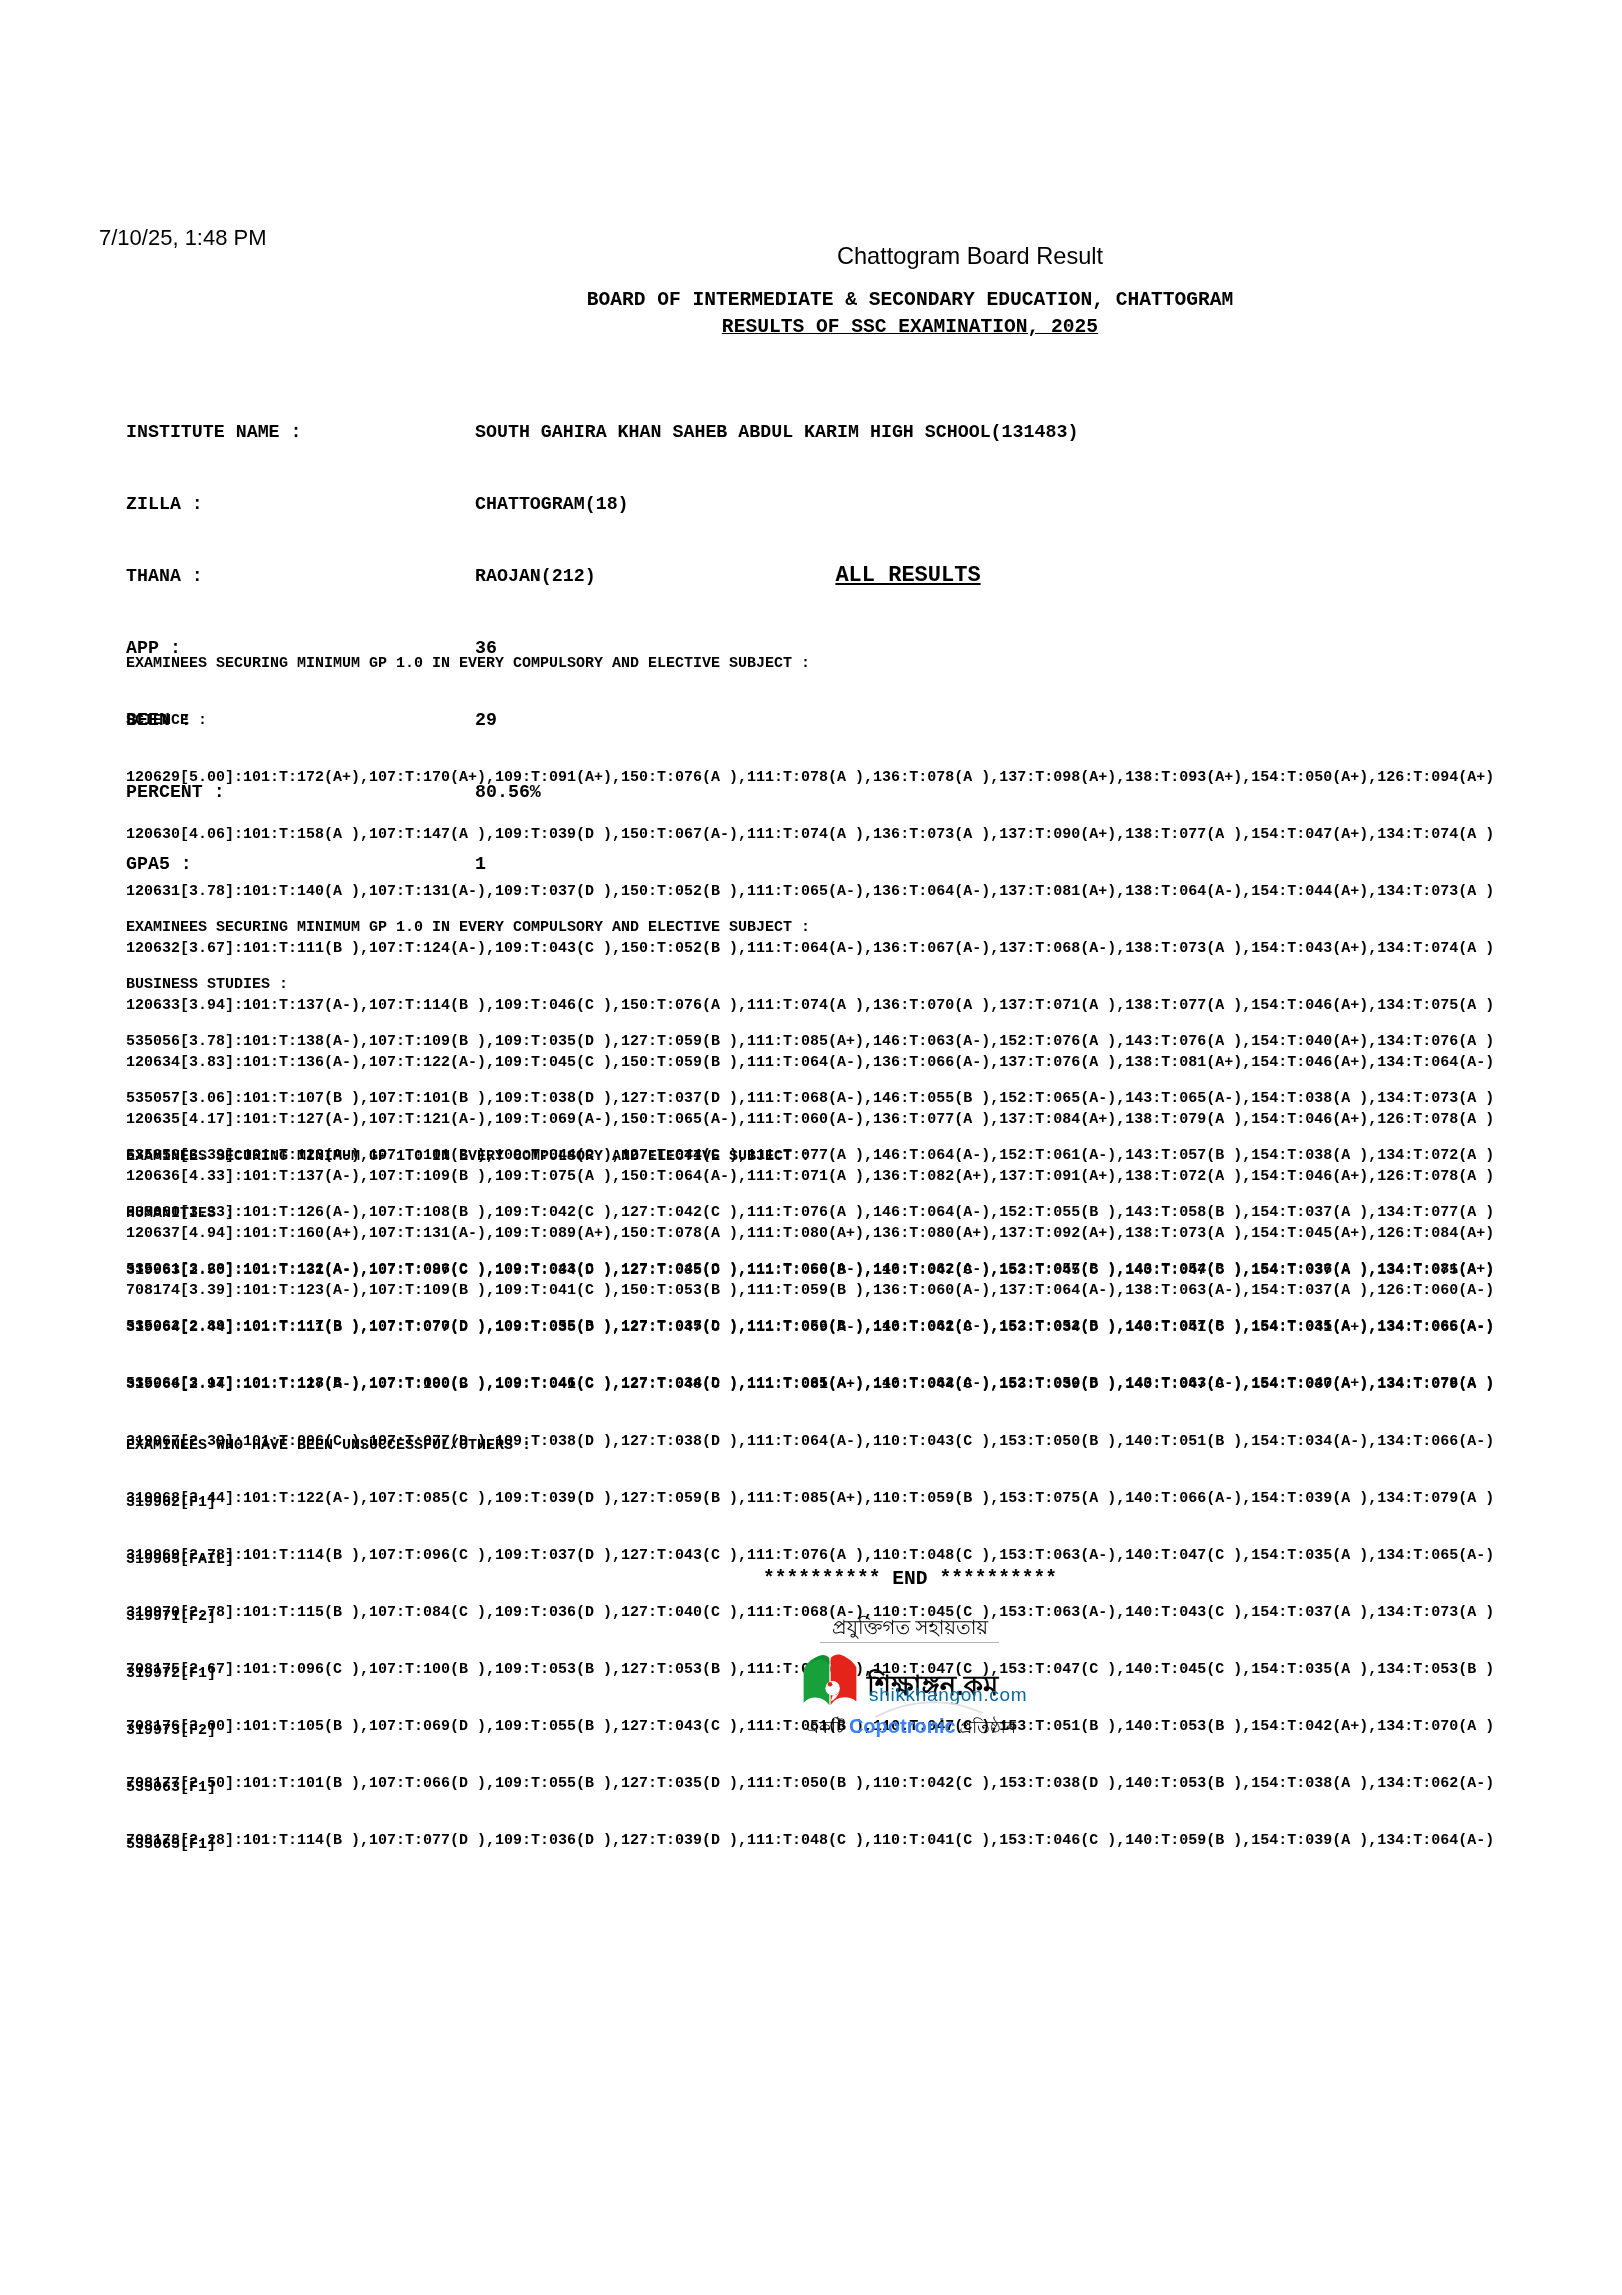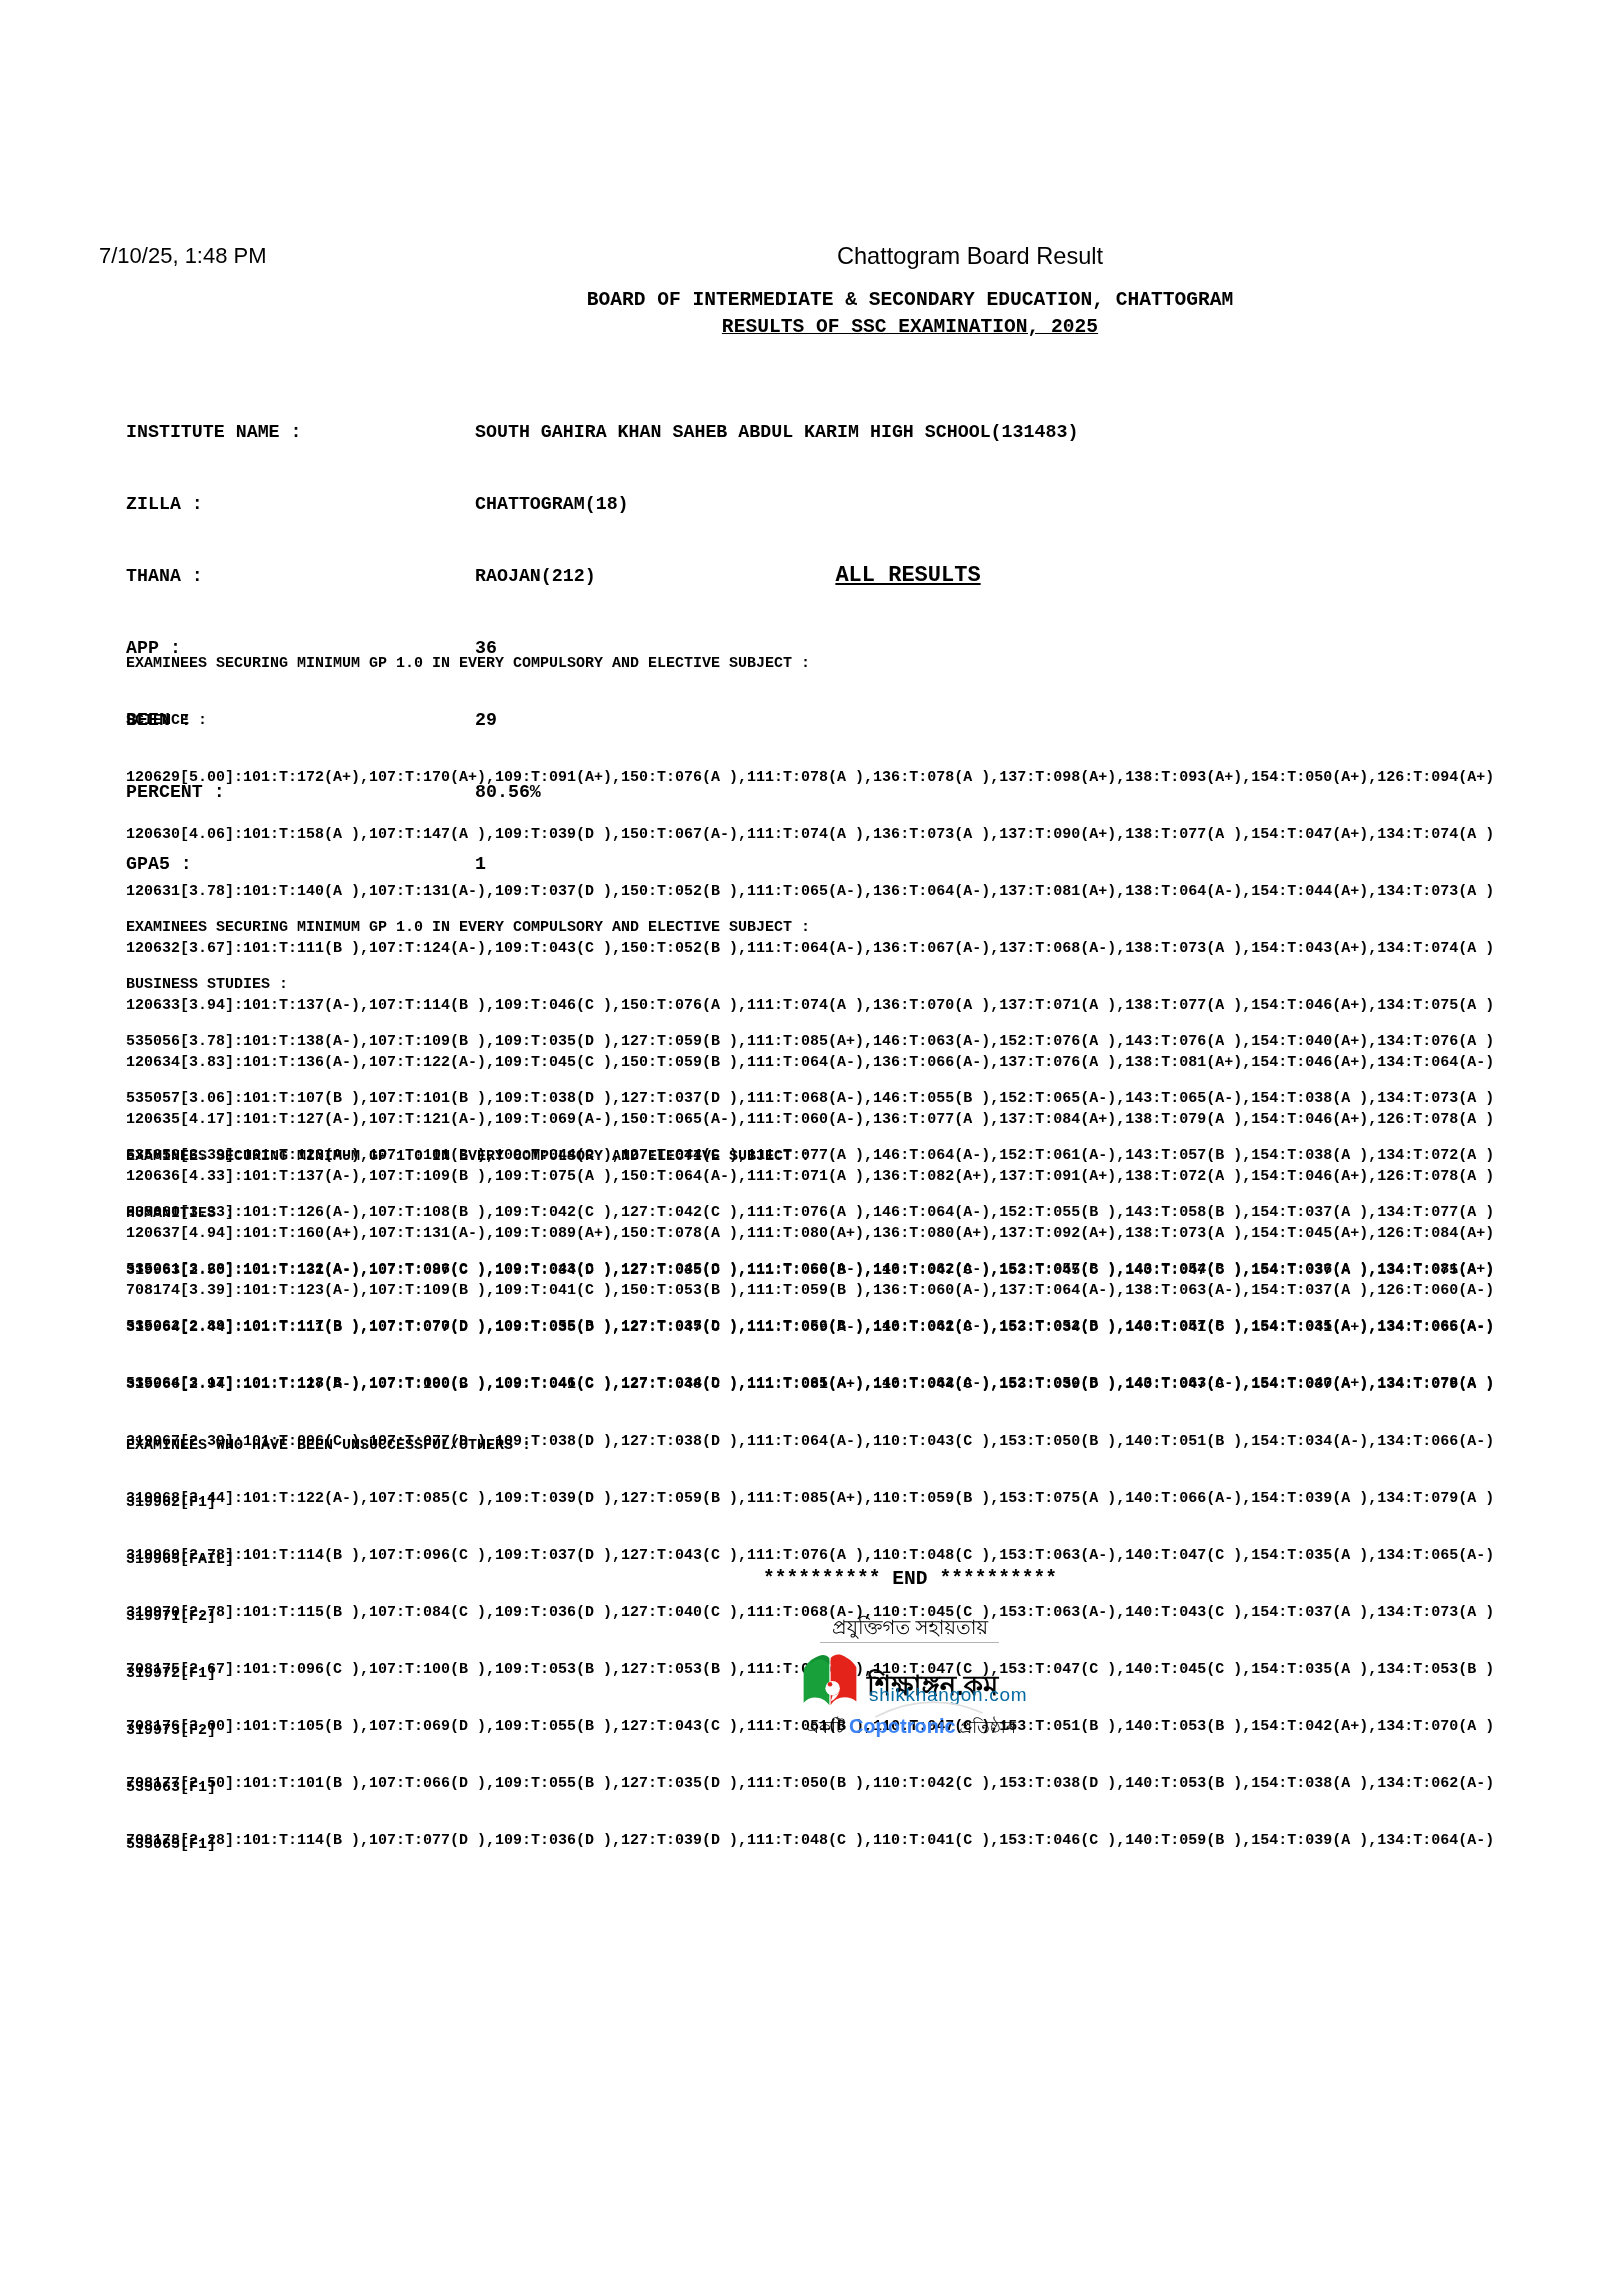--- a/index.html
+++ b/index.html
@@ -6,21 +6,21 @@
   body{
     width:1623px;height:2295px;background:#ffffff;color:#000;
     position:relative;overflow:hidden;
     font-family:"Liberation Sans",sans-serif;
   }
   .abs{position:absolute;}
   .mono{font-family:"Liberation Mono","DejaVu Sans Mono",monospace;font-weight:700;}
   .center{transform:translateX(-50%);white-space:nowrap;}
 
   
-  .ts{left:99px;top:243px;font-size:22px;}
+  .ts{left:99px;top:225px;font-size:22px;}
   .ptitle{left:970px;top:243px;font-size:23.6px;}
 
   
   .board-line{left:910px;top:289px;font-size:19.6px;}
   .results-line{left:910px;top:316px;font-size:19.6px;text-decoration:underline;}
 
   
   .info{left:126px;top:372px;font-size:18.3px;line-height:24px;white-space:pre;}
   .info .lab{display:inline-block;width:349px;}
 

